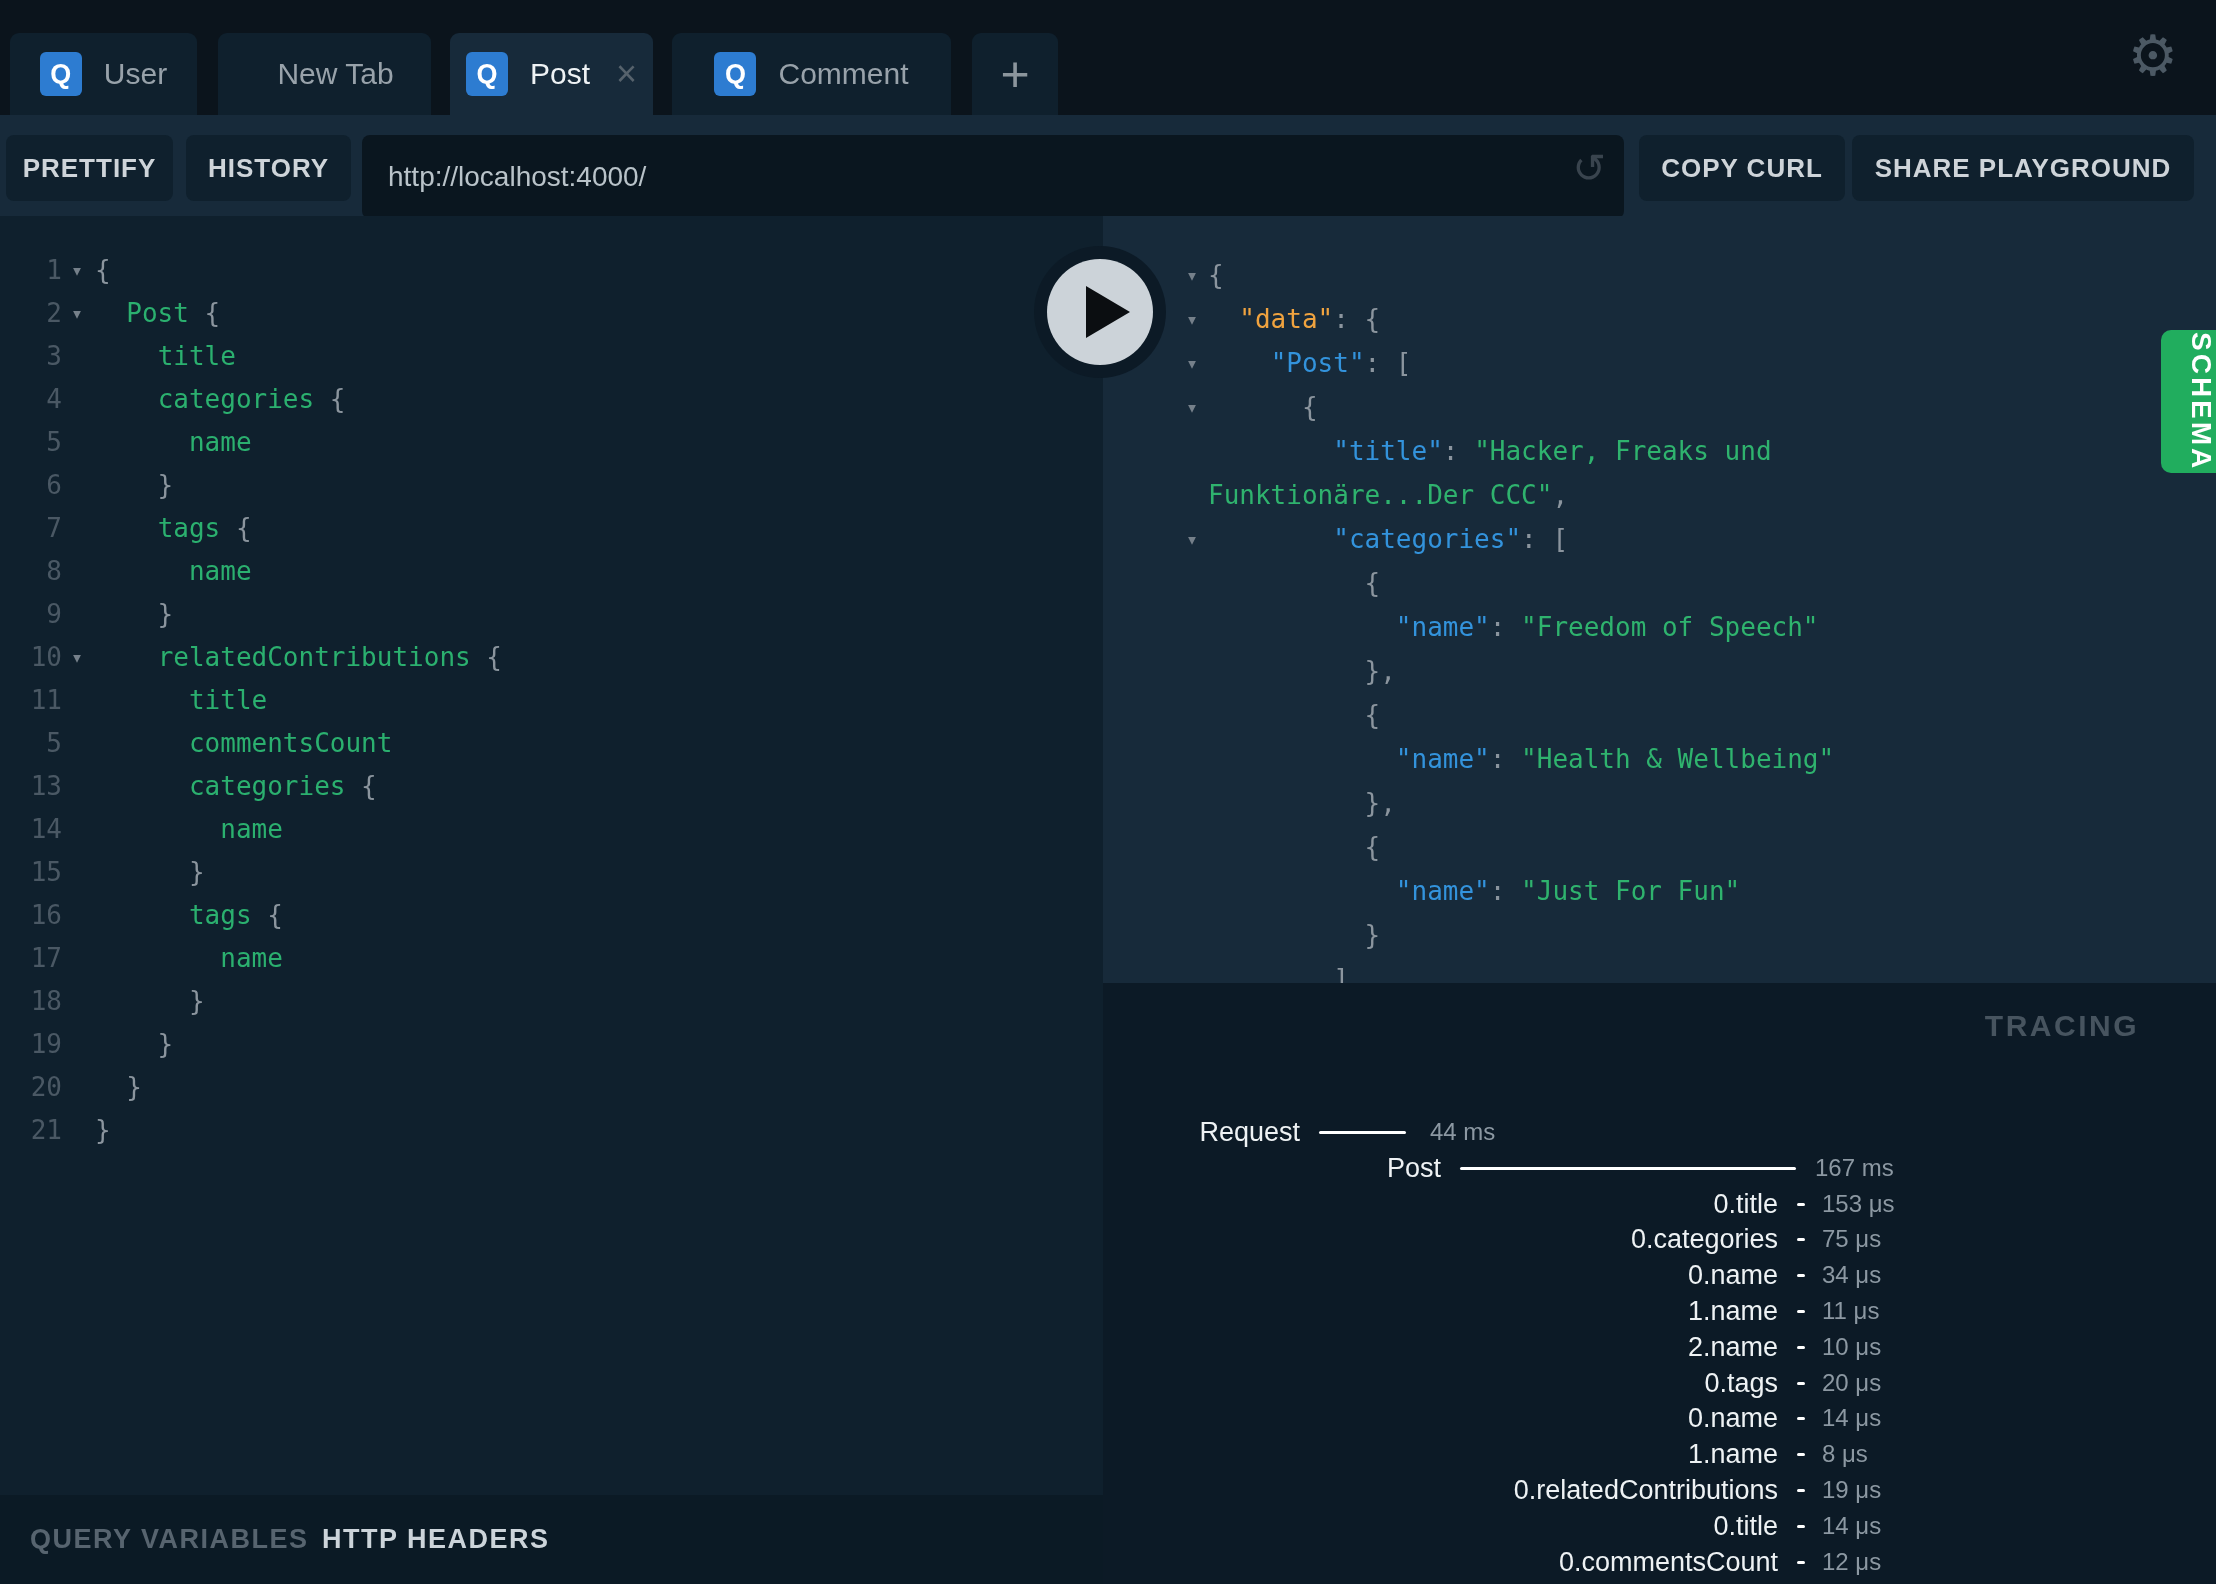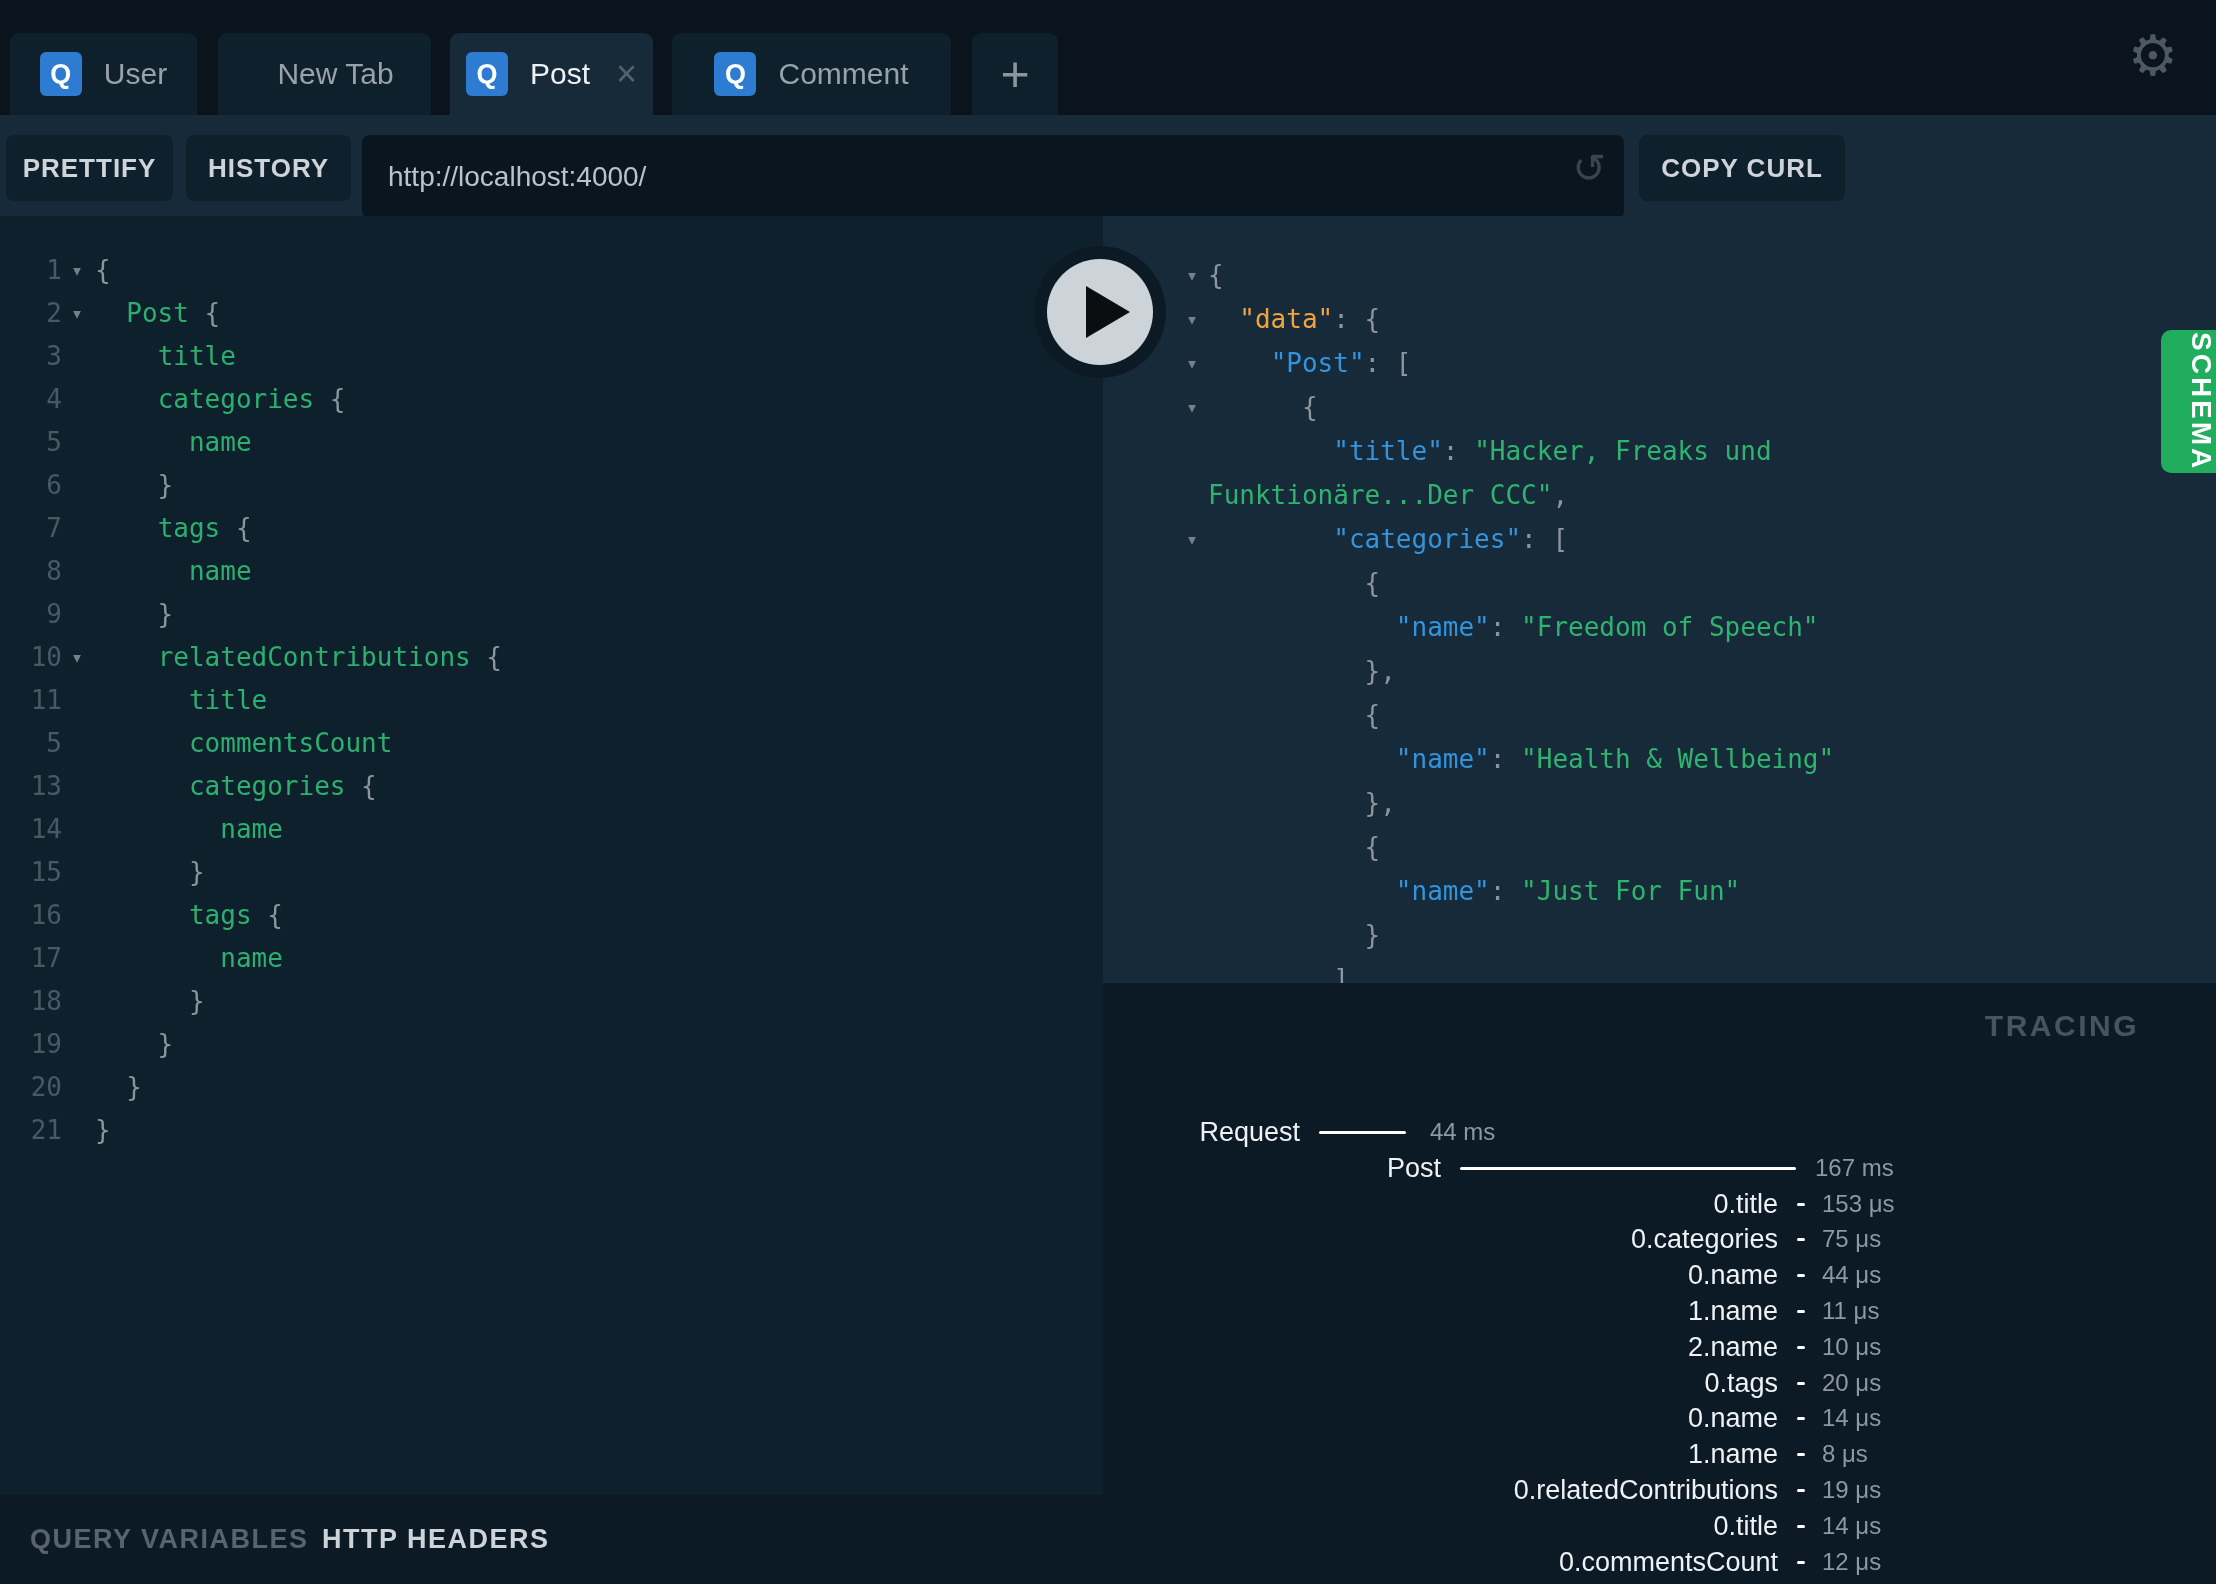--- a/index.html
+++ b/index.html
@@ -104,20 +104,21 @@
     </div>
 
   <div id="toolbar">
     <div class="tbtn" id="btn-prettify">PRETTIFY</div>
     <div class="tbtn" id="btn-history">HISTORY</div>
     <div id="urlwrap">
       <input readonly="" value="http://localhost:4000/" style="">
       <div id="refresh">↺</div>
     </div>
     <div class="tbtn" id="btn-copycurl">COPY CURL</div>
+    <div class="tbtn" id="btn-share">SHARE PLAYGROUND</div>
   </div>
 
   <div id="editor-pane">
     <div id="qlines">
         <div class="qline"><span class="qnum">1</span><span class="qarrow">▾</span><span class="qcode"><span class="p">{</span></span></div>
         <div class="qline"><span class="qnum">2</span><span class="qarrow">▾</span><span class="qcode"><span class="p">  </span><span class="f">Post</span><span class="p"> {</span></span></div>
         <div class="qline"><span class="qnum">3</span><span class="qcode"><span class="p">    </span><span class="f">title</span></span></div>
         <div class="qline"><span class="qnum">4</span><span class="qcode"><span class="p">    </span><span class="f">categories</span><span class="p"> {</span></span></div>
         <div class="qline"><span class="qnum">5</span><span class="qcode"><span class="p">      </span><span class="f">name</span></span></div>
         <div class="qline"><span class="qnum">6</span><span class="qcode"><span class="p">    }</span></span></div>
@@ -189,21 +190,21 @@
           <span class="tval" style="left: 719px;">153 μs</span>
         </div>
         <div class="trow" style="top: 227.4px;">
           <span class="tlabel" style="left: 0px; width: 675px;">0.categories</span>
           <span class="tbar" style="left: 694px; width: 8px;"></span>
           <span class="tval" style="left: 719px;">75 μs</span>
         </div>
         <div class="trow" style="top: 263.2px;">
           <span class="tlabel" style="left: 0px; width: 675px;">0.name</span>
           <span class="tbar" style="left: 694px; width: 8px;"></span>
-          <span class="tval" style="left: 719px;">44 μs</span>
+          <span class="tval" style="left: 719px;">34 μs</span>
         </div>
         <div class="trow" style="top: 299px;">
           <span class="tlabel" style="left: 0px; width: 675px;">1.name</span>
           <span class="tbar" style="left: 694px; width: 8px;"></span>
           <span class="tval" style="left: 719px;">11 μs</span>
         </div>
         <div class="trow" style="top: 334.8px;">
           <span class="tlabel" style="left: 0px; width: 675px;">2.name</span>
           <span class="tbar" style="left: 694px; width: 8px;"></span>
           <span class="tval" style="left: 719px;">10 μs</span>

